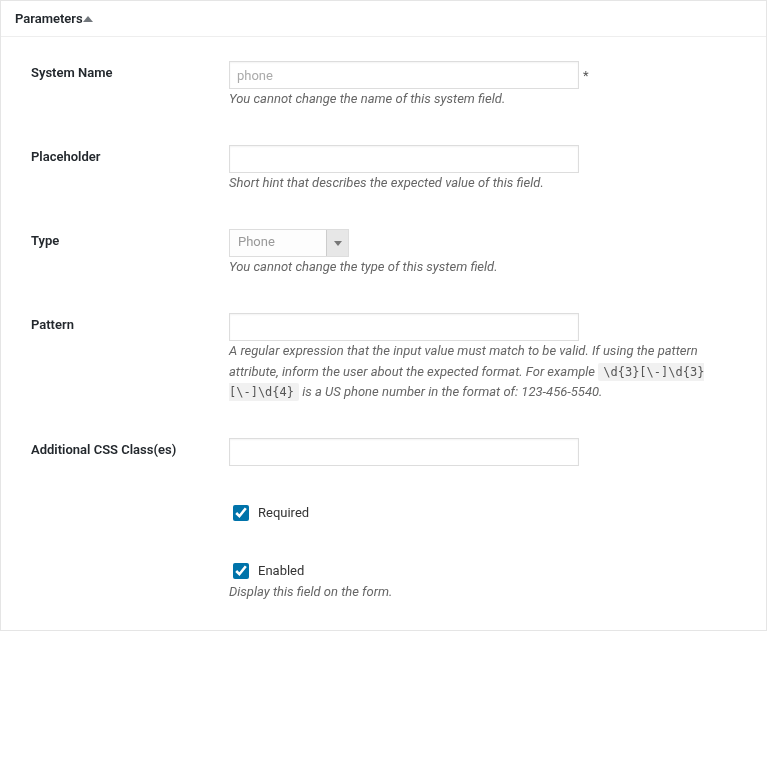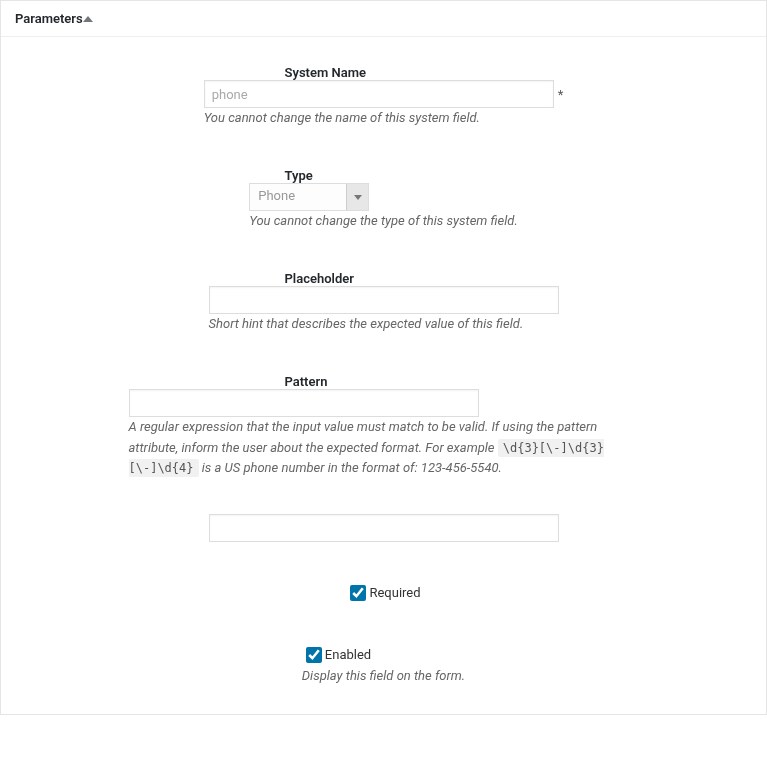--- a/index.html
+++ b/index.html
@@ -30,23 +30,22 @@
     width: 0; height: 0;
     border-left: 5px solid transparent;
     border-right: 5px solid transparent;
     border-bottom: 6px solid #72777c;
   }
   .panel-body {
     padding: 18px 30px 28px 30px;
   }
   .row {
     display: flex;
-    align-items: center;
+    align-items: flex-start;
     margin-top: 36px;
-    flex-direction: column;
   }
   .row:first-child { margin-top: 6px; }
   .label {
     width: 198px;
     flex: none;
     font-weight: 600;
     color: #23282d;
     padding-top: 4px;
   }
   .field {
@@ -115,20 +114,21 @@
   }
   textarea.ta {
     width: 500px;
     height: 22px;
     resize: both;
     padding: 2px 6px;
   }
   .checkbox-line {
     display: flex;
     align-items: center;
+    gap: 6px;
     color: #333;
   }
   input[type=checkbox] {
     width: 16px; height: 16px;
     accent-color: #0073aa;
   }
 </style>
 </head>
 <body>
 
@@ -141,56 +141,57 @@
   <div class="panel-body">
 
     <div class="row">
       <div class="label">System Name</div>
       <div class="field">
         <div class="control-line">
           <input class="text" disabled="" value="phone" style="">
           <span class="asterisk">*</span>
         </div>
         <div class="help">You cannot change the name of this system field.</div>
+      </div>
+    </div>
+
+    <div class="row">
+      <div class="label">Placeholder</div>
+      <div class="field">
+        <input class="text" value="" style="">
+        <div class="help">Short hint that describes the expected value of this field.</div>
       </div>
     </div>
 
     <div class="row">
       <div class="label">Type</div>
       <div class="field">
         <div class="faux-select">
           <span class="val">Phone</span>
           <span class="btn">
               <span class="sv"></span>
             </span>
         </div>
         <div class="help">You cannot change the type of this system field.</div>
       </div>
     </div>
 
     <div class="row">
-      <div class="label">Placeholder</div>
-      <div class="field">
-        <input class="text" value="" style="">
-        <div class="help">Short hint that describes the expected value of this field.</div>
-      </div>
-    </div>
-
-    <div class="row">
       <div class="label">Pattern</div>
       <div class="field">
         <input class="text" value="" style="">
         <div class="help">
           <span>A regular expression that the input value must match to be valid. If using the pattern attribute, inform the user about the expected format. For example </span><code class="inline">\d{3}[\-]\d{3}[\-]\d{4}</code><span> is a US phone number in the format of: 123-456-5540.</span>
         </div>
       </div>
     </div>
 
 
     <div class="row">
+      <div class="label">Additional CSS Class(es)</div>
       <div class="field">
         <input class="text" value="" style="">
       </div>
     </div>
 
     <div class="row">
       <div class="label"></div>
       <div class="field">
         <label class="checkbox-line">
           <input type="checkbox" checked="" style="">

